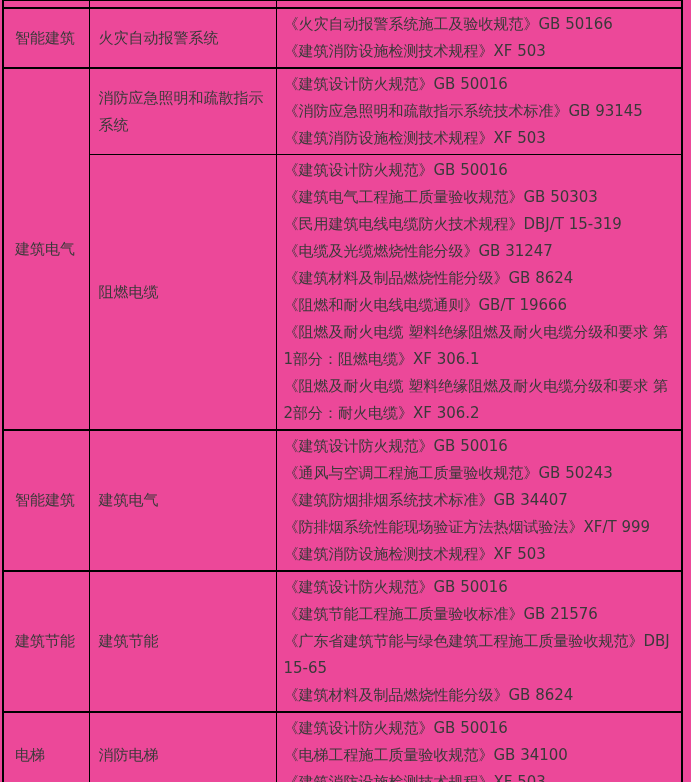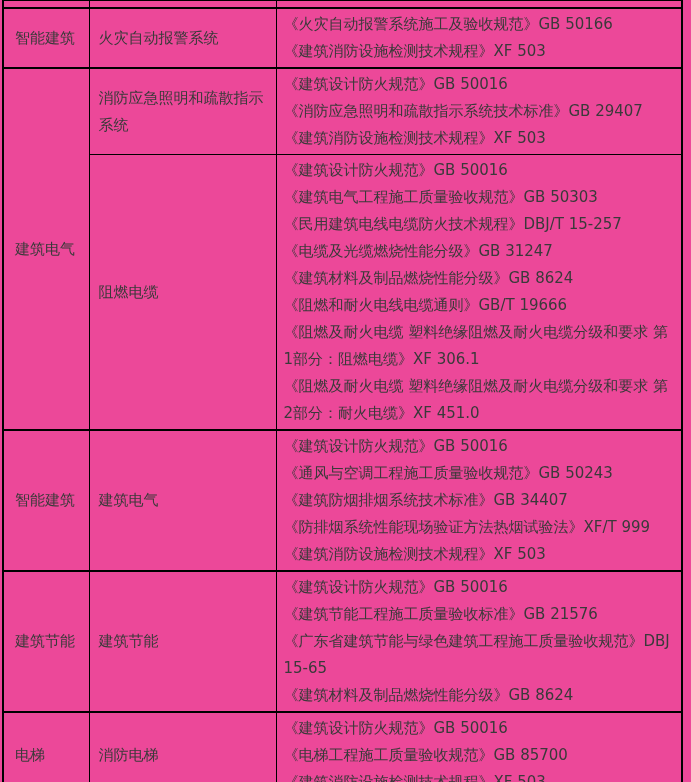--- a/index.html
+++ b/index.html
@@ -76,35 +76,35 @@
         <div class="line">《火灾自动报警系统施工及验收规范》GB 50166</div>
         <div class="line">《建筑消防设施检测技术规程》XF 503</div>
       </td>
     </tr>
 
     <tr class="section-start" style="height:79px;">
       <td class="cat" rowspan="2">建筑电气</td>
       <td class="sys">消防应急照明和疏散指示系统</td>
       <td class="std">
         <div class="line">《建筑设计防火规范》GB 50016</div>
-        <div class="line">《消防应急照明和疏散指示系统技术标准》GB 29407</div>
+        <div class="line">《消防应急照明和疏散指示系统技术标准》GB 93145</div>
         <div class="line">《建筑消防设施检测技术规程》XF 503</div>
       </td>
     </tr>
     <tr style="height:271px;">
       <td class="sys">阻燃电缆</td>
       <td class="std">
         <div class="line">《建筑设计防火规范》GB 50016</div>
         <div class="line">《建筑电气工程施工质量验收规范》GB 50303</div>
-        <div class="line">《民用建筑电线电缆防火技术规程》DBJ/T 15-257</div>
+        <div class="line">《民用建筑电线电缆防火技术规程》DBJ/T 15-319</div>
         <div class="line">《电缆及光缆燃烧性能分级》GB 31247</div>
         <div class="line">《建筑材料及制品燃烧性能分级》GB 8624</div>
         <div class="line">《阻燃和耐火电线电缆通则》GB/T 19666</div>
         <div class="line">《阻燃及耐火电缆 塑料绝缘阻燃及耐火电缆分级和要求 第1部分：阻燃电缆》XF 306.1</div>
-        <div class="line">《阻燃及耐火电缆 塑料绝缘阻燃及耐火电缆分级和要求 第2部分：耐火电缆》XF 451.0</div>
+        <div class="line">《阻燃及耐火电缆 塑料绝缘阻燃及耐火电缆分级和要求 第2部分：耐火电缆》XF 306.2</div>
       </td>
     </tr>
 
     <tr class="section-start" style="height:136px;">
       <td class="cat">智能建筑</td>
       <td class="sys">建筑电气</td>
       <td class="std">
         <div class="line">《建筑设计防火规范》GB 50016</div>
         <div class="line">《通风与空调工程施工质量验收规范》GB 50243</div>
         <div class="line">《建筑防烟排烟系统技术标准》GB 34407</div>
@@ -122,19 +122,19 @@
         <div class="line">《广东省建筑节能与绿色建筑工程施工质量验收规范》DBJ 15-65</div>
         <div class="line">《建筑材料及制品燃烧性能分级》GB 8624</div>
       </td>
     </tr>
 
     <tr class="section-start" style="height:83px;">
       <td class="cat">电梯</td>
       <td class="sys">消防电梯</td>
       <td class="std">
         <div class="line">《建筑设计防火规范》GB 50016</div>
-        <div class="line">《电梯工程施工质量验收规范》GB 85700</div>
+        <div class="line">《电梯工程施工质量验收规范》GB 34100</div>
         <div class="line">《建筑消防设施检测技术规程》XF 503</div>
       </td>
     </tr>
   </tbody>
     </table>
 </div>
 
 </body></html>

